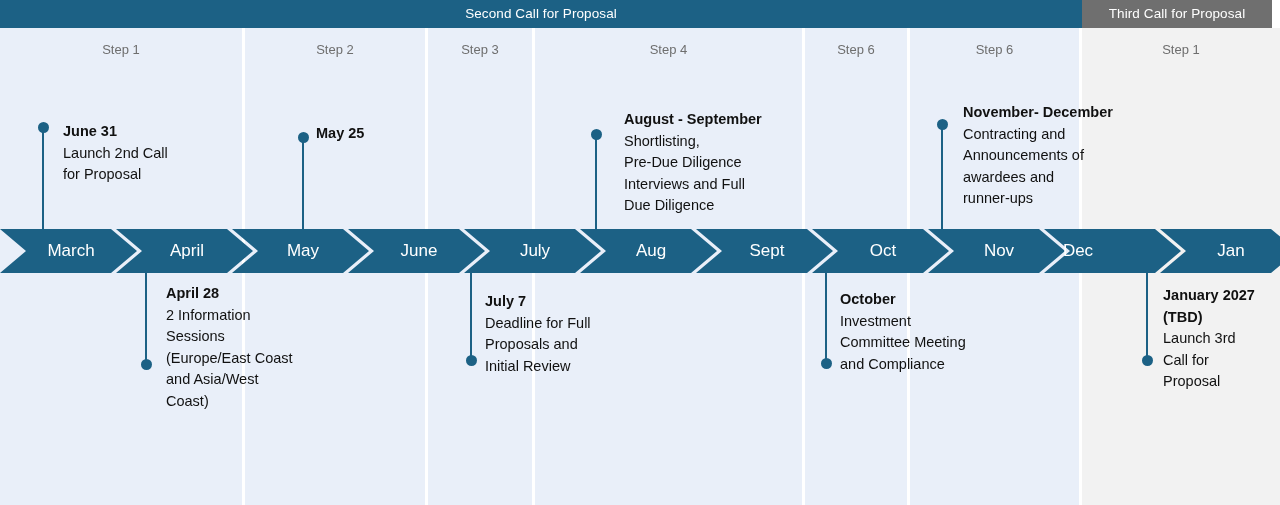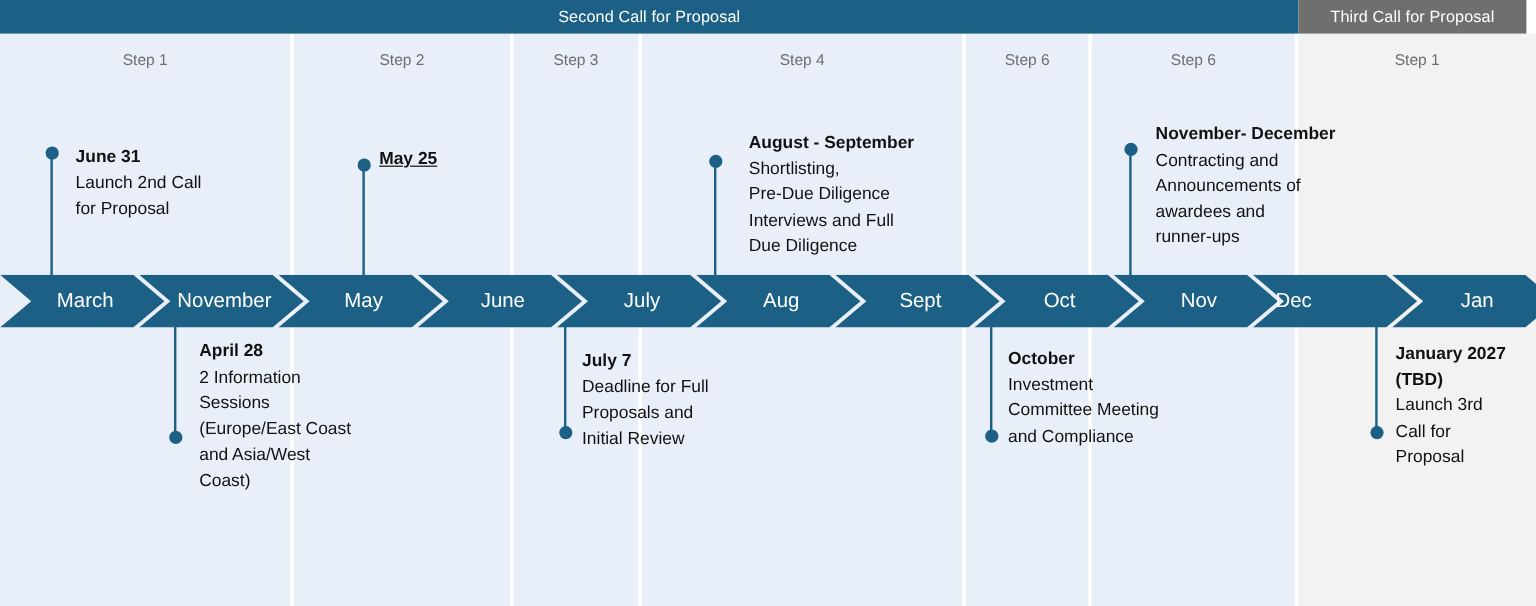--- a/index.html
+++ b/index.html
@@ -158,21 +158,21 @@
           <path d="M696,0 L807,0 L833,22 L807,44 L696,44 L722,22 Z" fill="#1C6185"></path>
           <path d="M812,0 L923,0 L949,22 L923,44 L812,44 L838,22 Z" fill="#1C6185"></path>
           <path d="M928,0 L1039,0 L1065,22 L1039,44 L928,44 L954,22 Z" fill="#1C6185"></path>
           <path d="M1044,0 L1155,0 L1181,22 L1155,44 L1044,44 L1070,22 Z" fill="#1C6185"></path>
           <path d="M1160,0 L1271,0 L1297,22 L1271,44 L1160,44 L1186,22 Z" fill="#1C6185"></path>
         </g>
     </svg>
   </div>
   <div id="month-labels">
       <div class="month-label" style="left: 13px; width: 116px;">March</div>
-      <div class="month-label" style="left: 129px; width: 116px;">November</div>
+      <div class="month-label" style="left: 129px; width: 116px;">April</div>
       <div class="month-label" style="left: 245px; width: 116px;">May</div>
       <div class="month-label" style="left: 361px; width: 116px;">June</div>
       <div class="month-label" style="left: 477px; width: 116px;">July</div>
       <div class="month-label" style="left: 593px; width: 116px;">Aug</div>
       <div class="month-label" style="left: 709px; width: 116px;">Sept</div>
       <div class="month-label" style="left: 825px; width: 116px;">Oct</div>
       <div class="month-label" style="left: 941px; width: 116px;">Nov</div>
       <div class="month-label" style="left: 1020px; width: 116px;">Dec</div>
       <div class="month-label" style="left: 1173px; width: 116px;">Jan</div>
     </div>
@@ -191,21 +191,21 @@
       <div class="connector-line" style="left: 470px; top: 269px; height: 95px;"></div>
       <div class="connector-dot" style="left: 465.5px; top: 355px;"></div>
       <div class="connector-line" style="left: 825px; top: 269px; height: 98px;"></div>
       <div class="connector-dot" style="left: 820.5px; top: 358px;"></div>
       <div class="connector-line" style="left: 1146px; top: 269px; height: 95px;"></div>
       <div class="connector-dot" style="left: 1141.5px; top: 355px;"></div>
     </div>
   <div id="callouts">
       <div class="callout" style="left: 63px; top: 121px;"><span class="c-title">June 31</span><span class="c-body">Launch 2nd Call
 for Proposal</span></div>
-      <div class="callout" style="left: 316px; top: 123px; text-decoration: underline;"><span class="c-title">May 25</span></div>
+      <div class="callout" style="left: 316px; top: 123px;"><span class="c-title">May 25</span></div>
       <div class="callout" style="left: 624px; top: 109px;"><span class="c-title">August - September</span><span class="c-body">Shortlisting,
 Pre-Due Diligence
 Interviews and Full
 Due Diligence</span></div>
       <div class="callout" style="left: 963px; top: 102px;"><span class="c-title">November- December</span><span class="c-body">Contracting and
 Announcements of
 awardees and
 runner-ups</span></div>
       <div class="callout" style="left: 166px; top: 283px;"><span class="c-title">April 28</span><span class="c-body">2 Information
 Sessions

